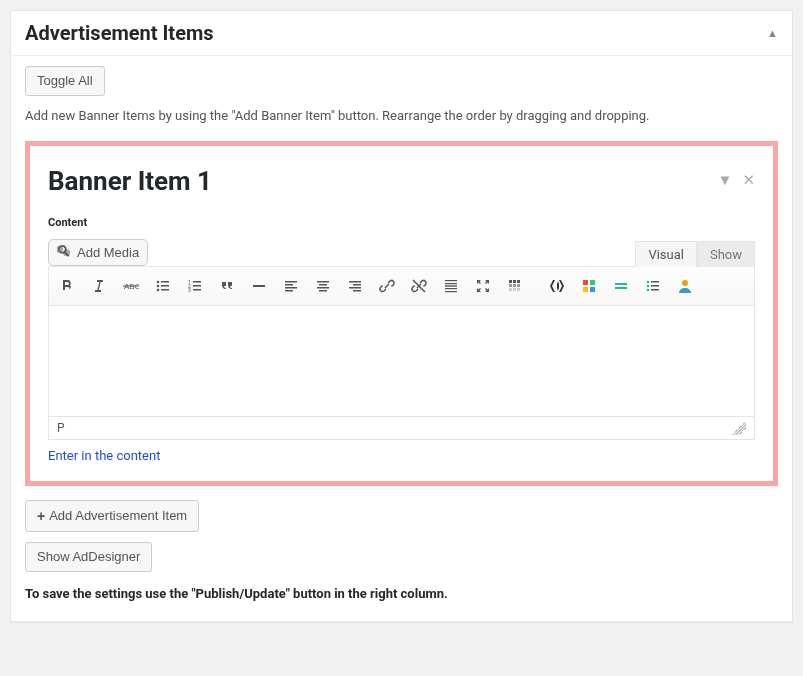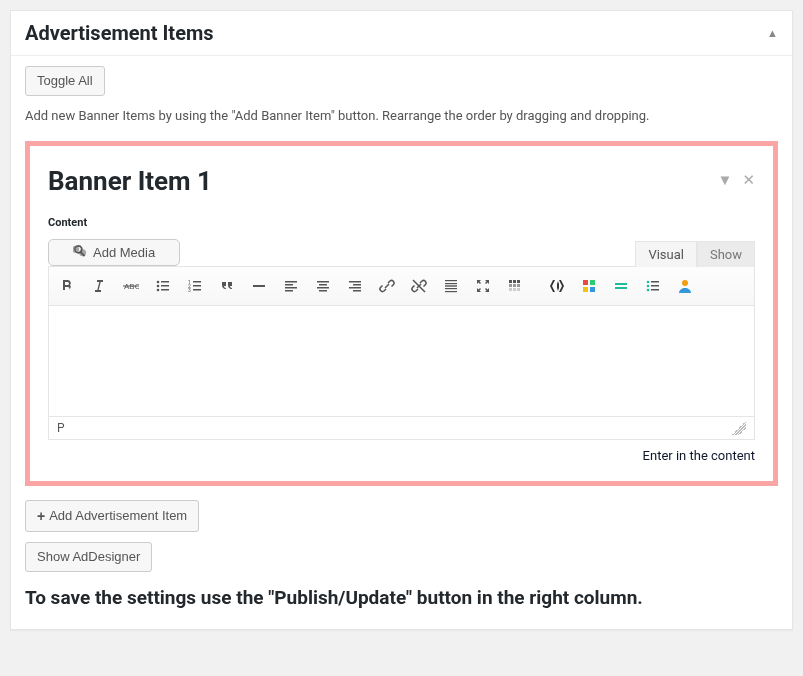--- a/index.html
+++ b/index.html
@@ -84,21 +84,21 @@
   }
   .media-row {
     display: flex;
     justify-content: space-between;
     align-items: flex-end;
     margin-bottom: 0;
   }
   .add-media-btn {
     background: #f7f7f7;
     border: 1px solid #ccc;
-    padding: 4px 24px;
+    padding: 4px 8px;
     border-radius: 5px;
     font-size: 13px;
     color: #555;
     cursor: pointer;
     display: inline-flex;
     align-items: center;
     gap: 6px;
   }
   .tabs { display: flex; justify-content: center; }
   .tab {
@@ -155,27 +155,26 @@
   }
   .resize-grip {
     width: 14px; height: 14px;
     background:
       linear-gradient(135deg, transparent 0, transparent 50%, #bbb 50%, #bbb 55%, transparent 55%, transparent 60%, #bbb 60%, #bbb 65%, transparent 65%, transparent 70%, #bbb 70%, #bbb 75%, transparent 75%);
     cursor: se-resize;
   }
   .hint-below {
     margin-top: 8px;
     font-size: 13px;
-    color: #0f172a;
-    text-align: right;
+    color: #1d4ed8;
   }
   .save-note {
     font-weight: 700;
     color: #23282d;
-    font-size: 19px;
+    font-size: 13px;
   }
   .spacer-btn { margin-top: 10px; display:block; }
   .plus { font-weight: bold; margin-right: 4px; font-size: 14px; position: relative; top: 1px;}
   .icon-gray { fill:#555; }
   .icon-stroke { stroke:#555; stroke-width:1.5; fill:none; }
 </style>
 </head>
 <body>
 
 <div class="metabox">

